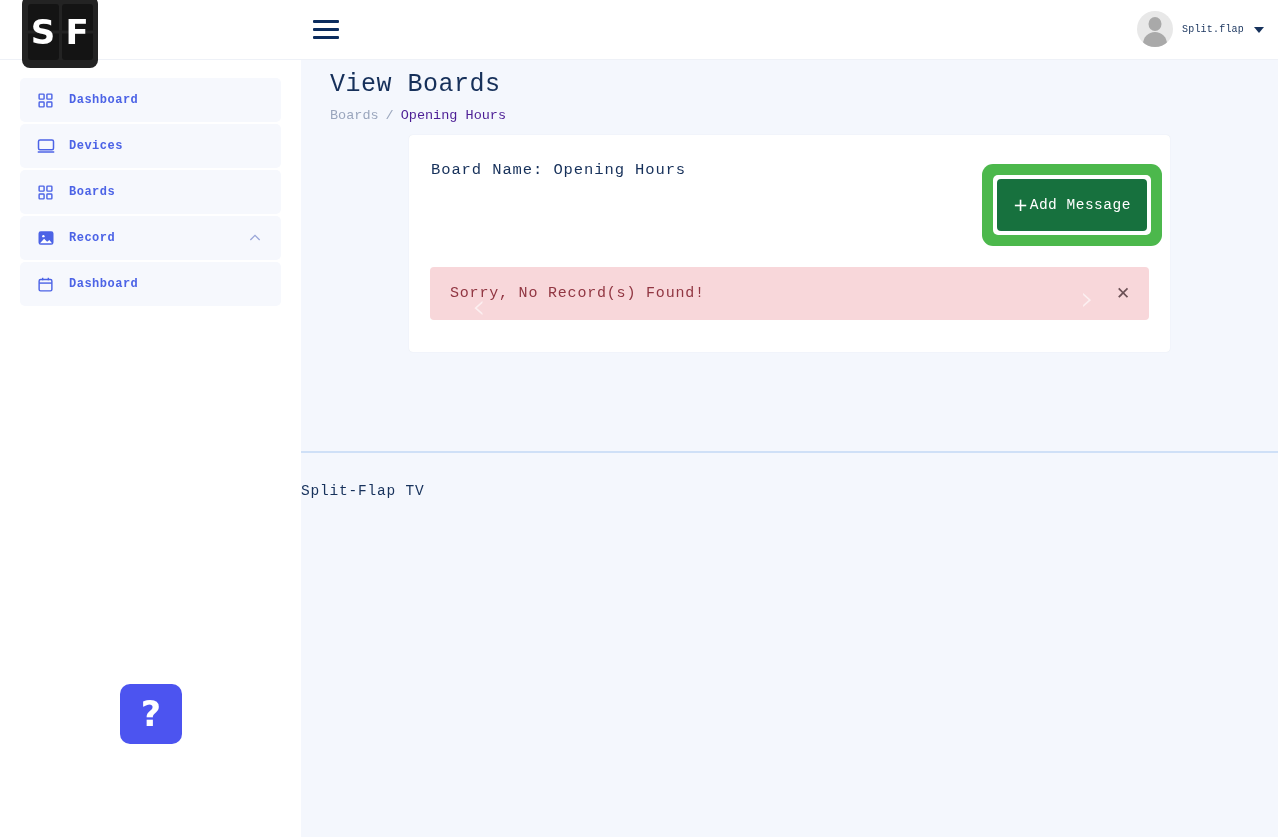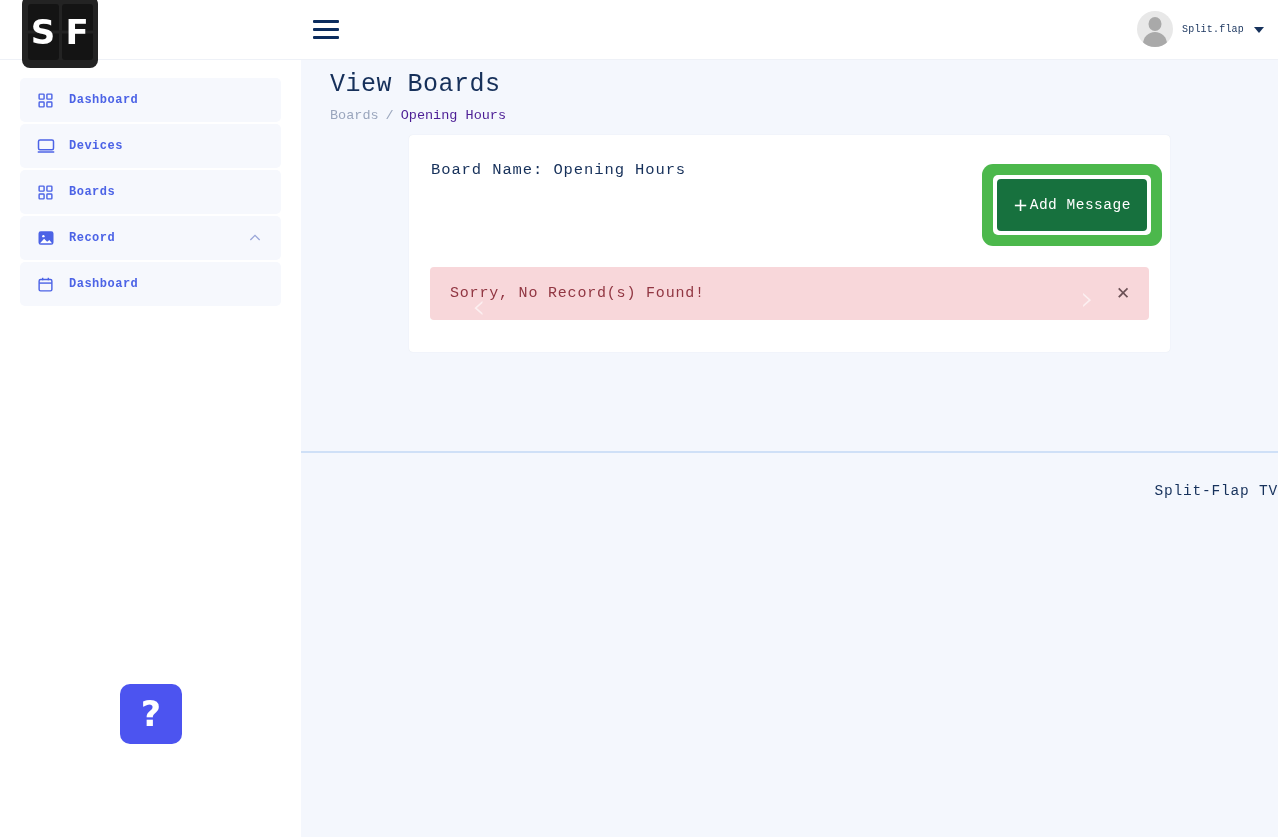--- a/index.html
+++ b/index.html
@@ -268,21 +268,21 @@
     width: 977px; height: 2px;
     background: #cfe0f7;
   }
   .footer {
     position: absolute; left: 0; top: 393px;
     width: 977px; height: 384px;
     background: #f4f7fd;
   }
   .footer-text {
     position: absolute; left: 0; right: 0; top: 30px;
-    text-align: right;
+    text-align: left;
     font-size: 14.5px;
     color: #17325c;
     letter-spacing: 0.8px;
   }
 </style>
 </head>
 <body>
 
 <div id="app">
 

